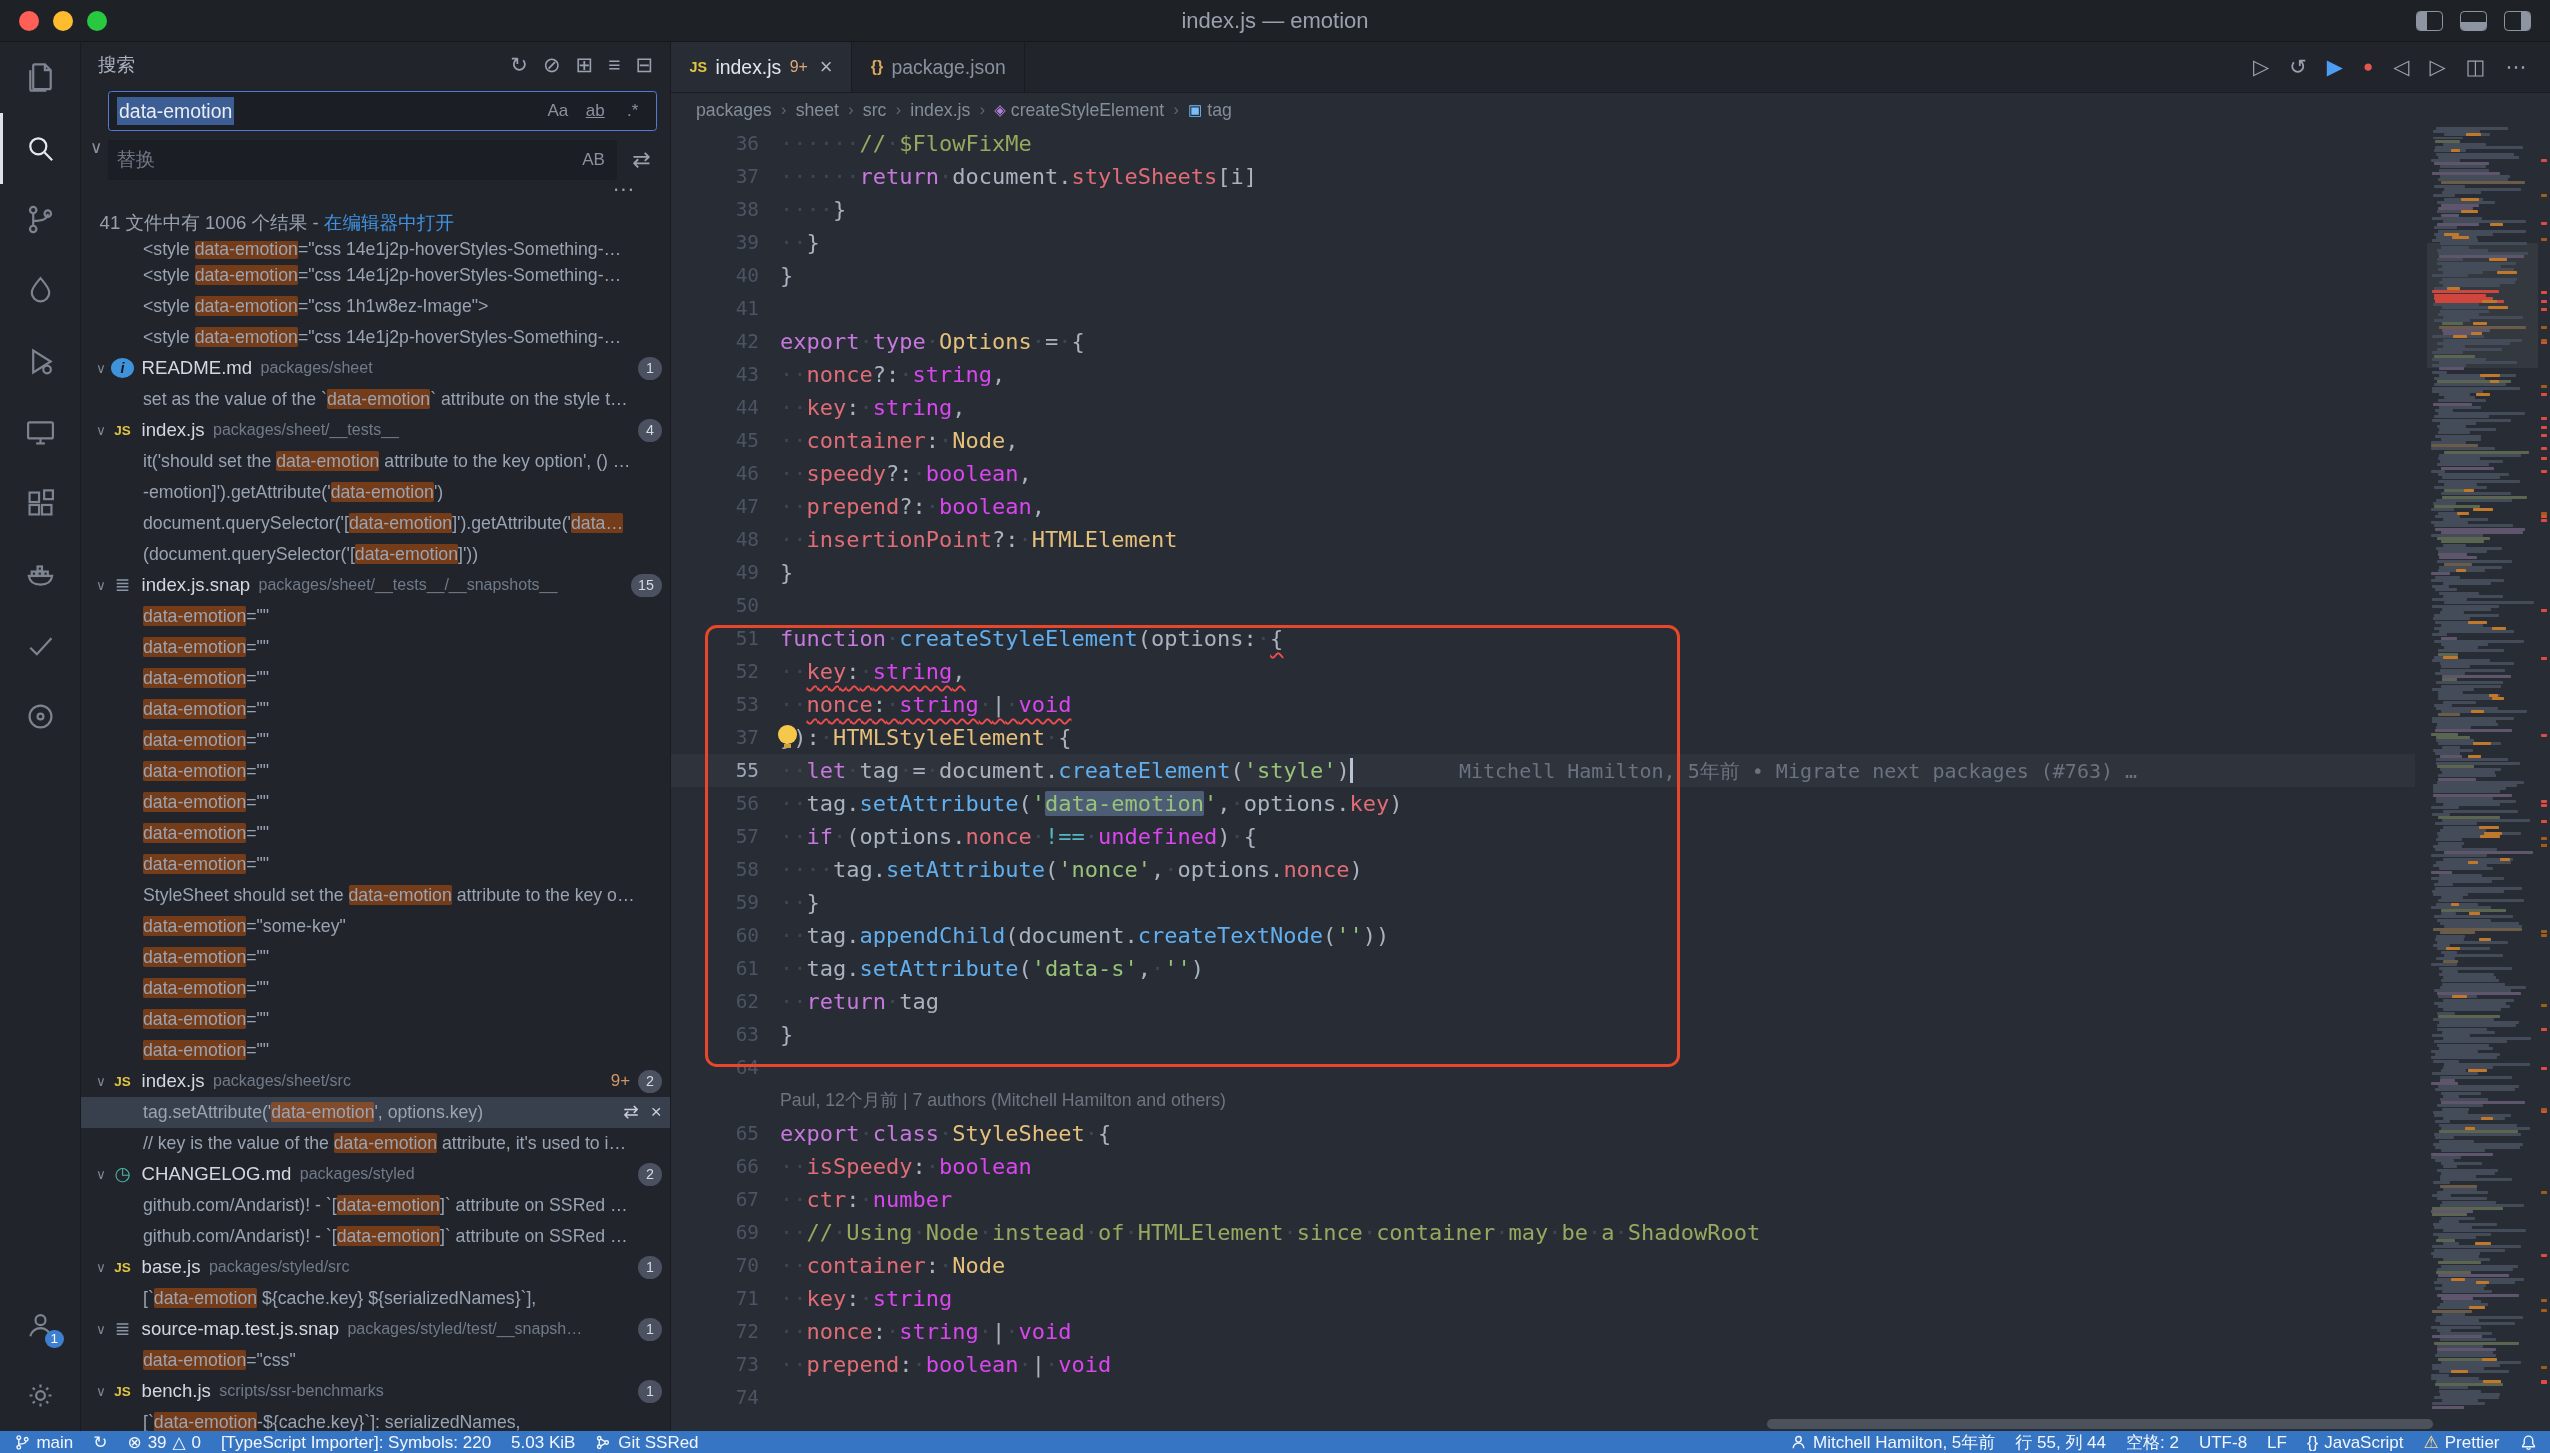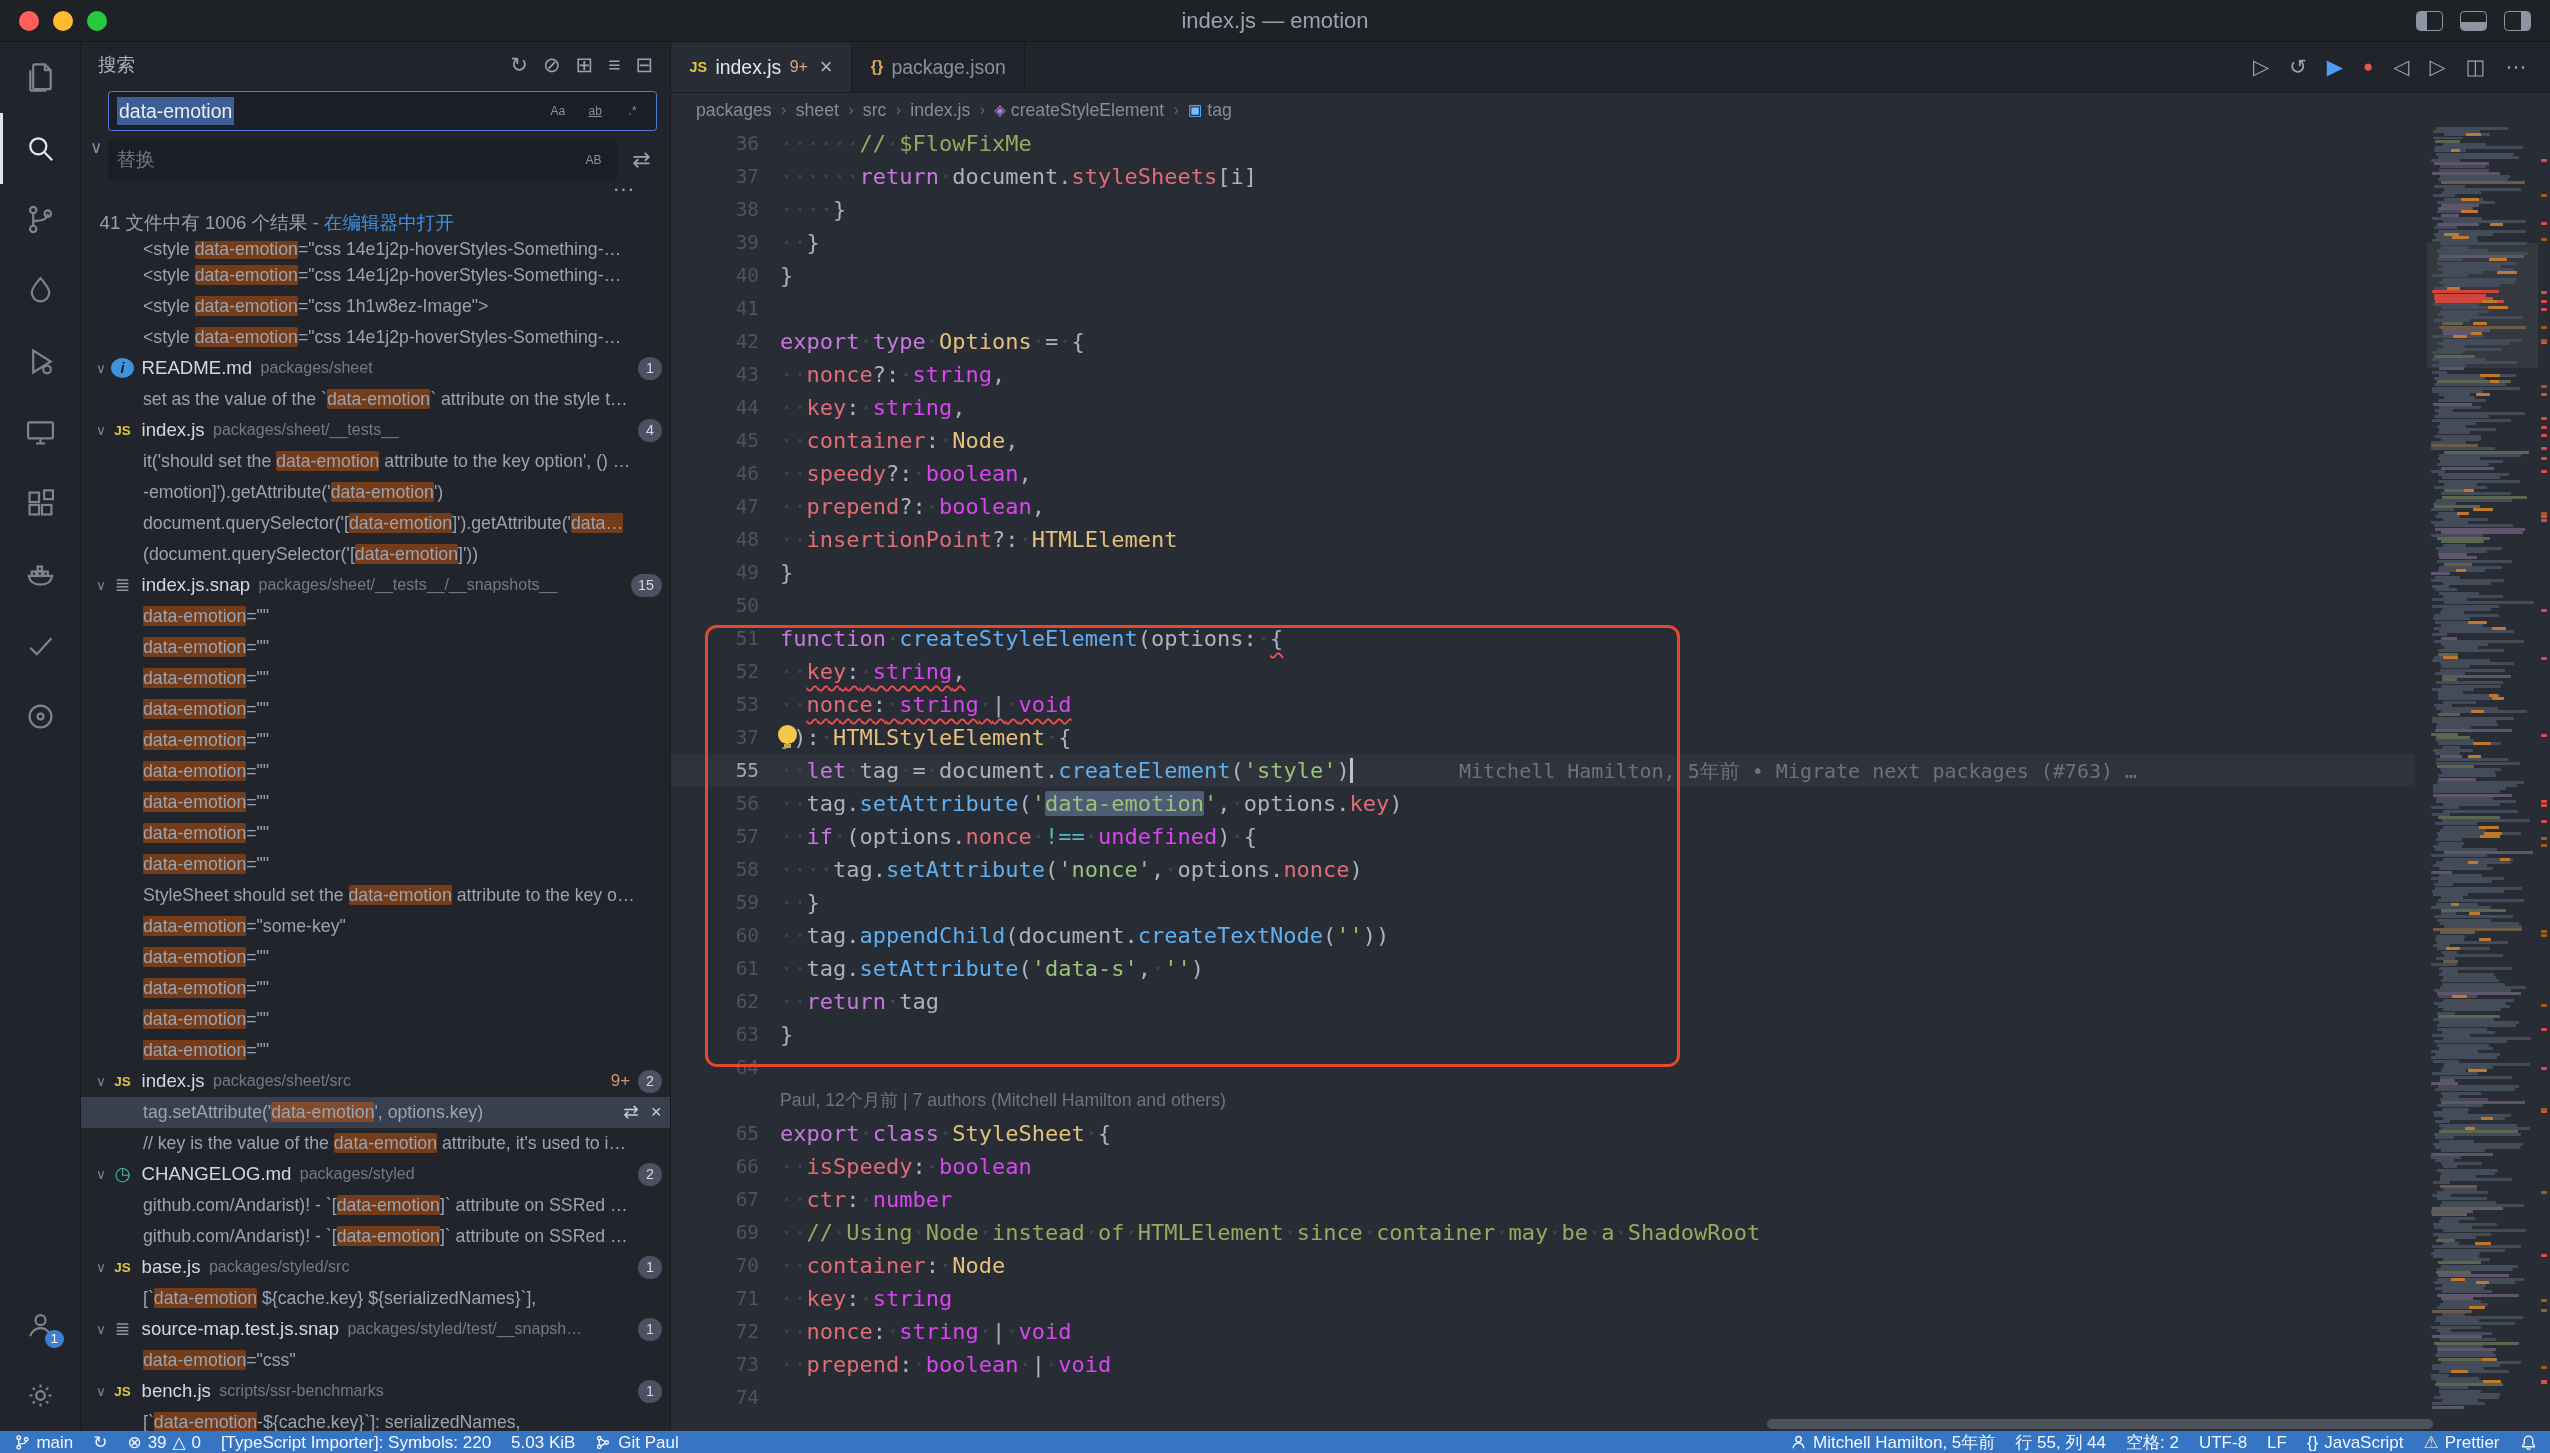--- a/index.html
+++ b/index.html
@@ -37,21 +37,21 @@
   .sidebar{width:590px;background:#21252b;display:flex;flex-direction:column;min-width:0;border-right:0.8px solid #181b20;}
   .sb-header{flex:0 0 46px;display:flex;align-items:center;padding:0 17px;}
   .sb-title{font-size:18.6px;color:#aab1bd;flex:1;}
   .sb-actions{display:flex;gap:15px;color:#9aa1ad;font-size:21px;}
   .search-area{display:flex;padding:3.4px 13.5px 0 3.4px;}
   .toggle-col{width:23.6px;display:flex;align-items:center;justify-content:center;color:#8a919e;font-size:17px;}
   .fields{flex:1;min-width:0;}
   .search-box{height:40px;background:#1b1e24;border:1.7px solid #4f7cd6;border-radius:3.4px;
               display:flex;align-items:center;padding:0 8.4px;margin-bottom:8.4px;}
   .search-text{font-size:19.4px;color:#e9edf3;background:#3c5e94;padding:2.5px 1.7px;white-space:pre;}
-  .box-opts{margin-left:auto;display:flex;gap:8.4px;color:#8a919e;font-size:12px;}
+  .box-opts{margin-left:auto;display:flex;gap:8.4px;color:#8a919e;font-size:17px;}
   .opt{min-width:29px;height:29px;display:flex;align-items:center;justify-content:center;border-radius:4.2px;}
   .opt.word{text-decoration:underline;}
   .replace-row{display:flex;align-items:center;gap:10px;}
   .replace-box{flex:1;height:40px;background:#1b1e24;border-radius:3.4px;display:flex;align-items:center;padding:0 8.4px;}
   .placeholder{color:#6f7683;font-size:19.4px;flex:1;}
   .replace-all{color:#9aa1ad;font-size:22px;width:30px;text-align:center;}
   .more-row{height:23.6px;display:flex;justify-content:flex-end;padding-right:22px;color:#9aa1ad;font-size:22px;line-height:17px;}
   .summary{padding:6.7px 18.6px 5px;font-size:18.6px;color:#99a1ae;white-space:nowrap;}
   .summary .link{color:#4192e0;}
   .results{flex:1;overflow:hidden;font-size:17.7px;color:#9aa3b2;}
@@ -1169,21 +1169,21 @@
       <span class="sitem">5.03 KiB</span>
       <span class="sitem">
         <svg viewBox="0 0 16 16">
             <circle cx="4" cy="4" r="1.6"></circle>
             <circle cx="4" cy="12" r="1.6"></circle>
             <circle cx="11" cy="8" r="1.6"></circle>
             <path d="M4 5.6v4.8"></path>
             <path d="M5.5 4.8 9.6 7.2"></path>
             <path d="M5.5 11.2 9.6 8.8"></path>
           </svg>
-        <span>Git Paul</span>
+        <span>Git SSRed</span>
       </span>
     </div>
     <div class="sgroup">
       <span class="sitem">
         <svg viewBox="0 0 16 16">
             <circle cx="8" cy="5" r="2.6"></circle>
             <path d="M3 13.5a5 5 0 0 1 10 0"></path>
           </svg>
         <span>Mitchell Hamilton, 5年前</span>
       </span>

